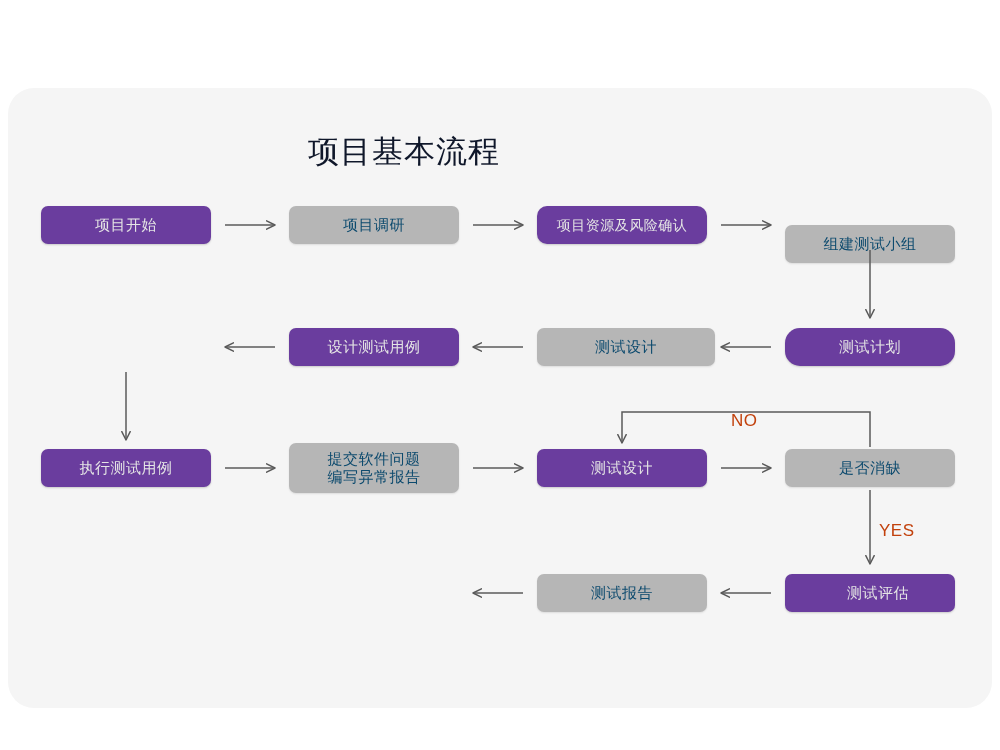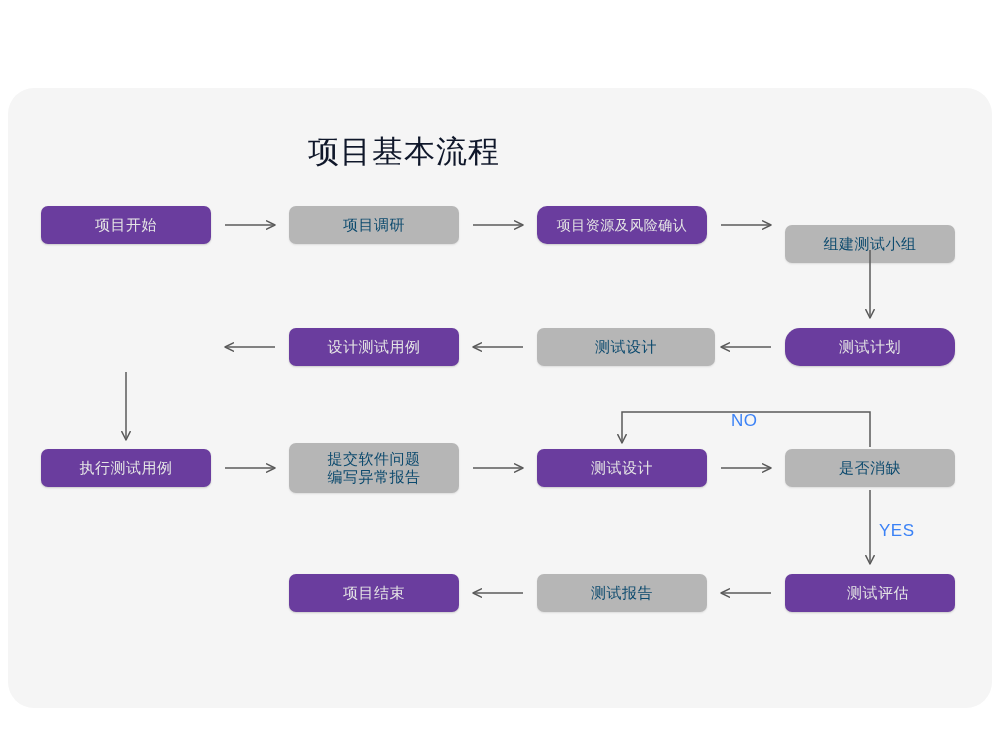--- a/index.html
+++ b/index.html
@@ -58,21 +58,21 @@
   .node.tall{height:50px;}
 
   
   svg.wires{
     position:absolute;left:0;top:0;width:1000px;height:750px;
     pointer-events:none;
   }
   .lbl{
     position:absolute;
     font-size:17px;
-    color:#3b82f6;
+    color:#c2410c;
     letter-spacing:0.5px;
   }
 </style>
 </head>
 <body>
 
 <div id="stage">
 
   <div class="card"></div>
 
@@ -95,21 +95,20 @@
 
   <div class="node purple" style="left:41px;top:449px;width:170px;">执行测试用例</div>
 
   <div class="node gray tall" style="left:289px;top:443px;width:170px;">提交软件问题
 编写异常报告</div>
 
   <div class="node purple" style="left:537px;top:449px;width:170px;">测试设计</div>
 
   <div class="node gray" style="left:785px;top:449px;width:170px;">是否消缺</div>
 
-  <div class="node purple" style="left:289px;top:574px;width:170px;">项目结束</div>
 
   <div class="node gray" style="left:537px;top:574px;width:170px;">测试报告</div>
 
   <div class="node purple" style="left:785px;top:574px;width:170px;padding-left:16px;">测试评估</div>
 
   <div class="lbl" style="left:731px;top:411px;">NO</div>
   <div class="lbl" style="left:879px;top:521px;">YES</div>
 
   <svg class="wires" viewBox="0 0 1000 750">
     <defs>

